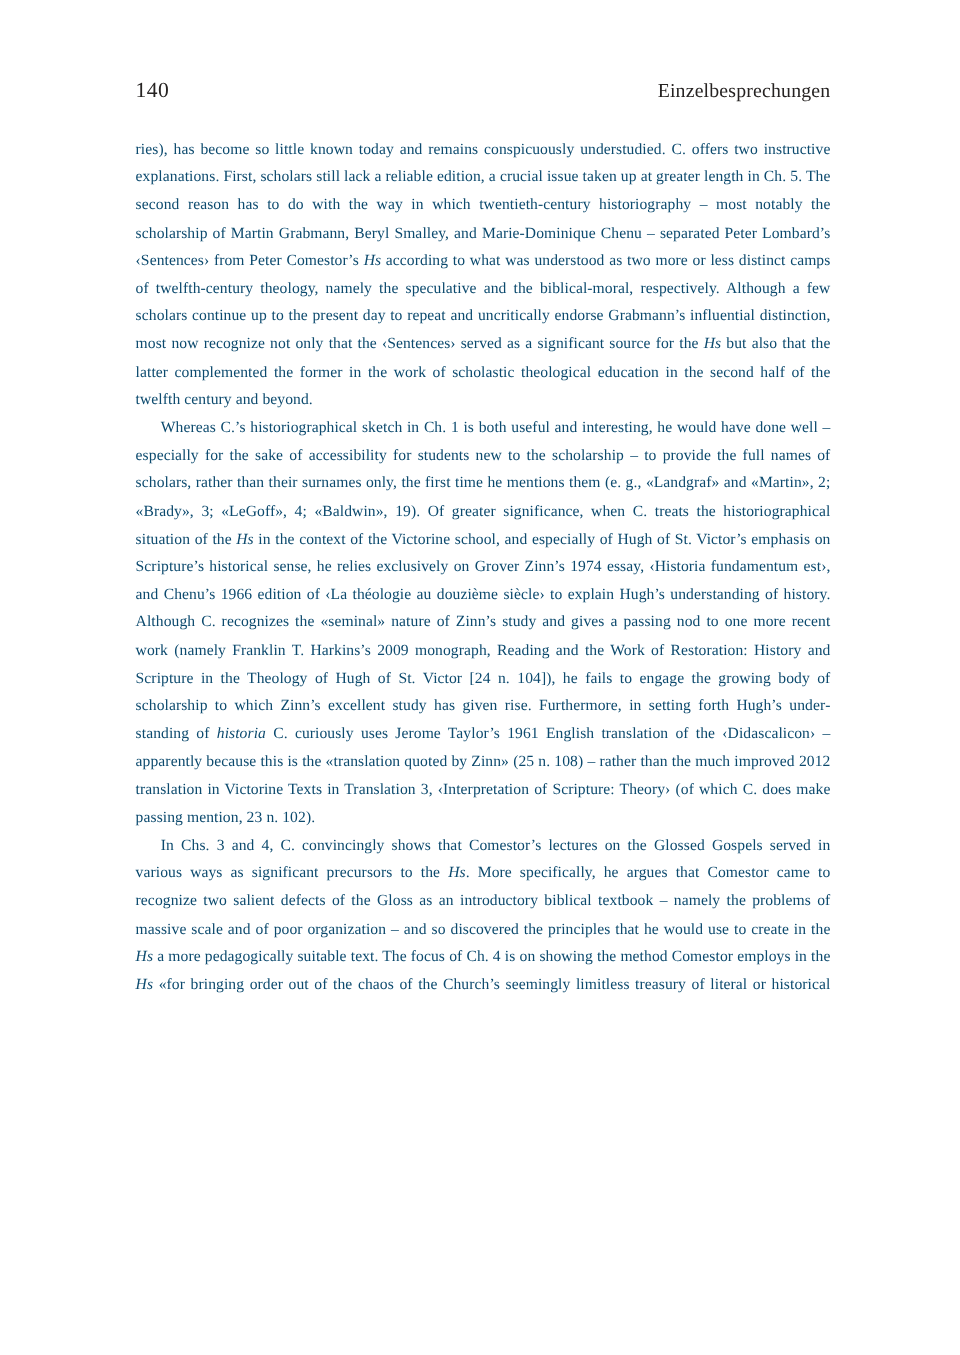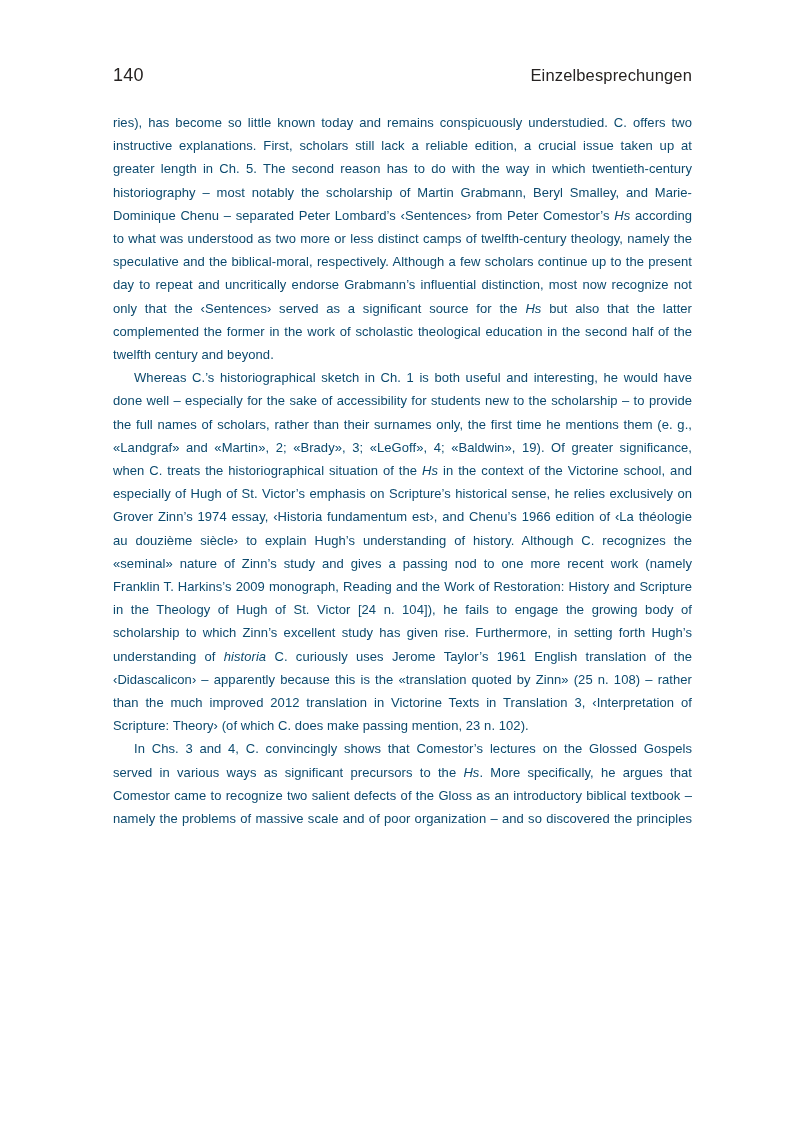--- a/index.html
+++ b/index.html
@@ -8,21 +8,21 @@
     padding: 0;
     background: #ffffff;
   }
   .page {
     position: relative;
     width: 800px;
     height: 836px;
     background: #ffffff;
     margin: 0 auto;
     overflow: hidden;
-    font-family: Liberation Sans, sans-serif;
+    font-family: Liberation Serif, serif;
     color: #211f1e;
     -webkit-font-smoothing: antialiased;
   }
   .content-frame {
     position: absolute;
     left: 113px;
     top: 64px;
     width: 579px;
   }
   

